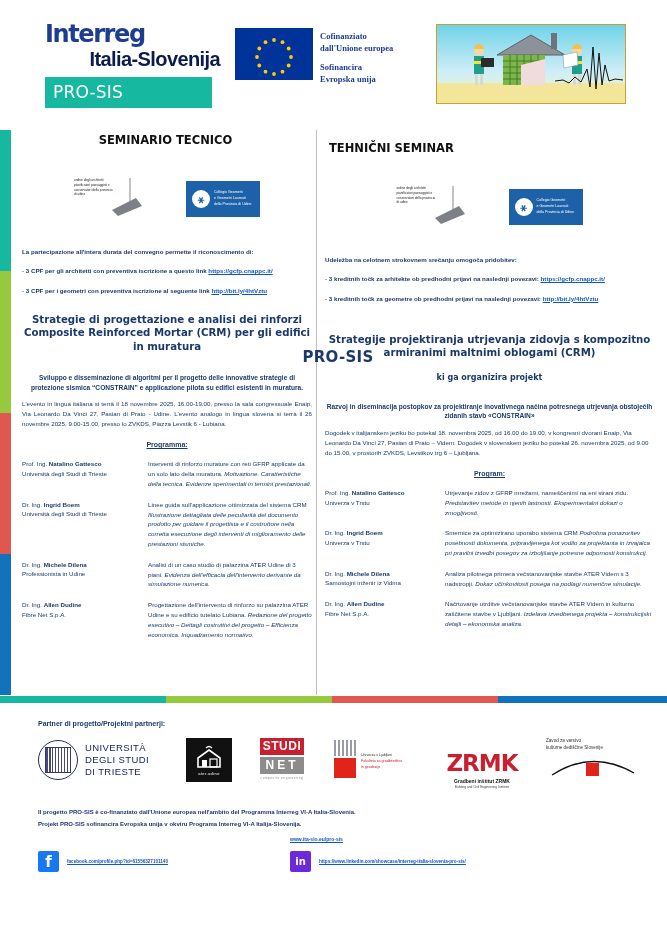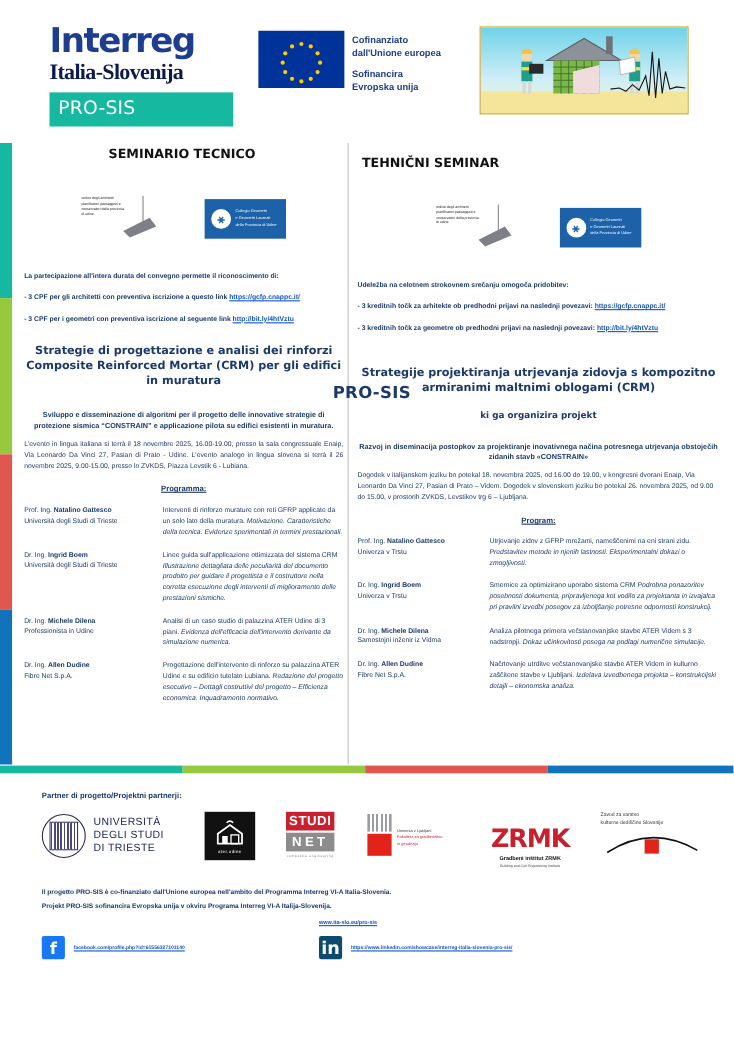--- a/index.html
+++ b/index.html
@@ -35,33 +35,34 @@
     width: 667px; height: 125px;
   }
   .interreg-logo {
     position: absolute;
     left: 45px; top: 22px;
     width: 175px;
   }
   .interreg-word {
     font-family: "DejaVu Sans", sans-serif;
     font-weight: bold;
-    font-size: 31px;
+    font-size: 24px;
     letter-spacing: -1.4px;
     color: #1d3d8f;
     line-height: 1.0;
   }
   .interreg-sub {
-    font-family: Liberation Serif, serif;
+    font-family: Liberation Sans, sans-serif;
     font-weight: bold;
     font-size: 20px;
     letter-spacing: -0.6px;
     color: #0d1b4c;
     line-height: 1.15;
     margin-top: 2px;
+    text-align: right;
   }
   .prosis-badge {
     margin-top: 6px;
     background: #16b8a0;
     color: #ffffff;
     font-family: "DejaVu Sans", sans-serif;
     font-weight: normal;
     font-size: 17px;
     padding: 5px 0 6px 8px;
     width: 167px;
@@ -72,21 +73,21 @@
   .eu-flag {
     position: absolute;
     left: 235px; top: 28px;
     width: 78px; height: 52px;
     background: #003399;
   }
   .eu-flag svg { display:block; }
   .eu-text {
     position: absolute;
     left: 320px; top: 30px;
-    font-family: Liberation Sans, sans-serif;
+    font-family: Liberation Serif, serif;
     font-size: 8.5px;
     font-weight: bold;
     color: #1d3d8f;
     line-height: 1.45;
     width: 115px;
   }
   .eu-text .grp { margin-bottom: 6px; }
 
   .hero-img {
     position: absolute;
@@ -393,21 +394,21 @@
   .sq-icon {
     width: 21px; height: 21px;
     background: #1877f2;
     color: #ffffff;
     display: flex; align-items: center; justify-content: center;
     font-family: "DejaVu Sans", sans-serif;
     font-weight: bold;
     font-size: 15px;
     border-radius: 2px;
   }
-  .sq-icon.linkedin { background: #0c4a6e; font-size: 16px; }
+  .sq-icon.linkedin { background: #6d28d9; font-size: 10px; }
   .social .url {
     font-size: 4.6px;
     color: #1155cc;
     text-decoration: underline;
     font-weight: bold;
   }
 </style>
 </head>
 <body>
 

